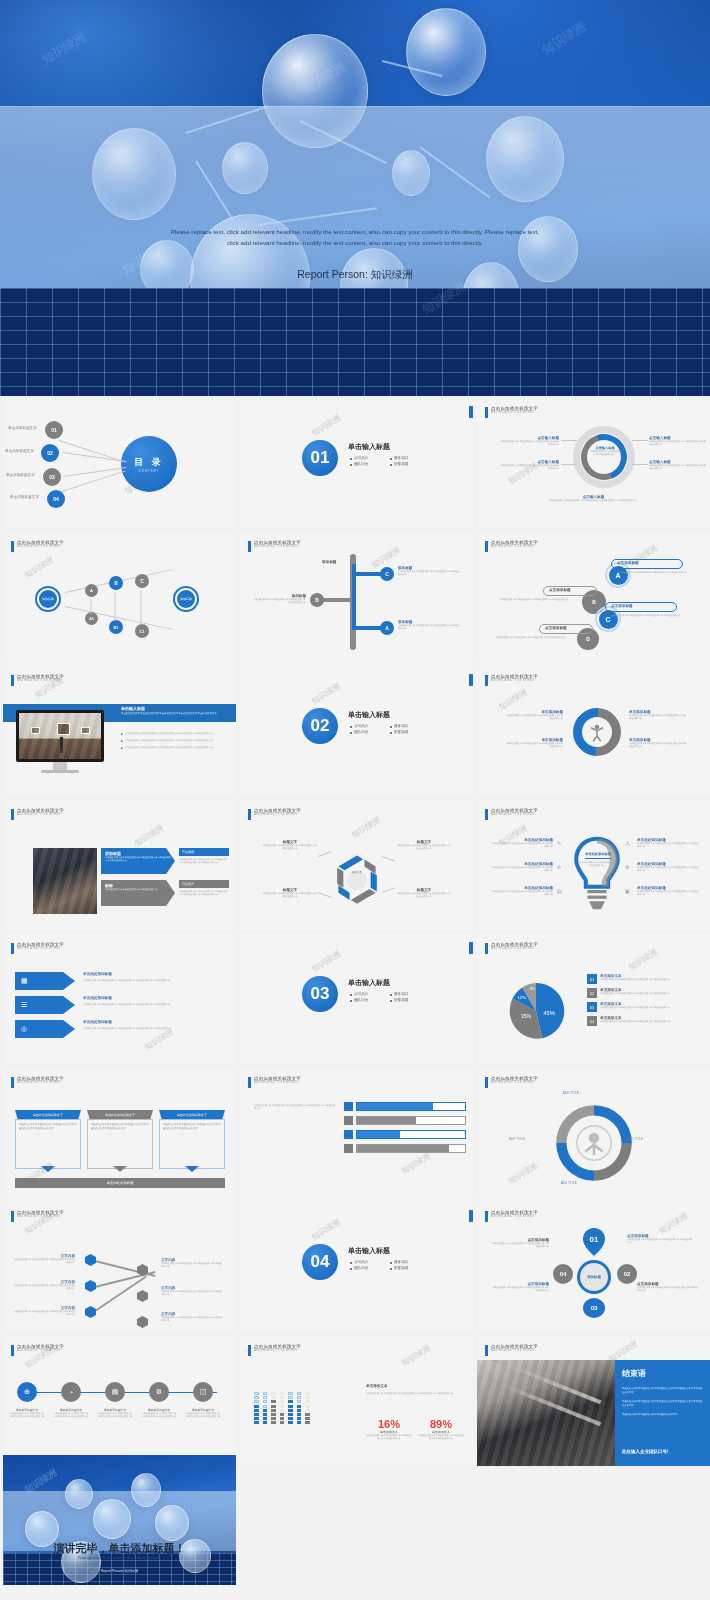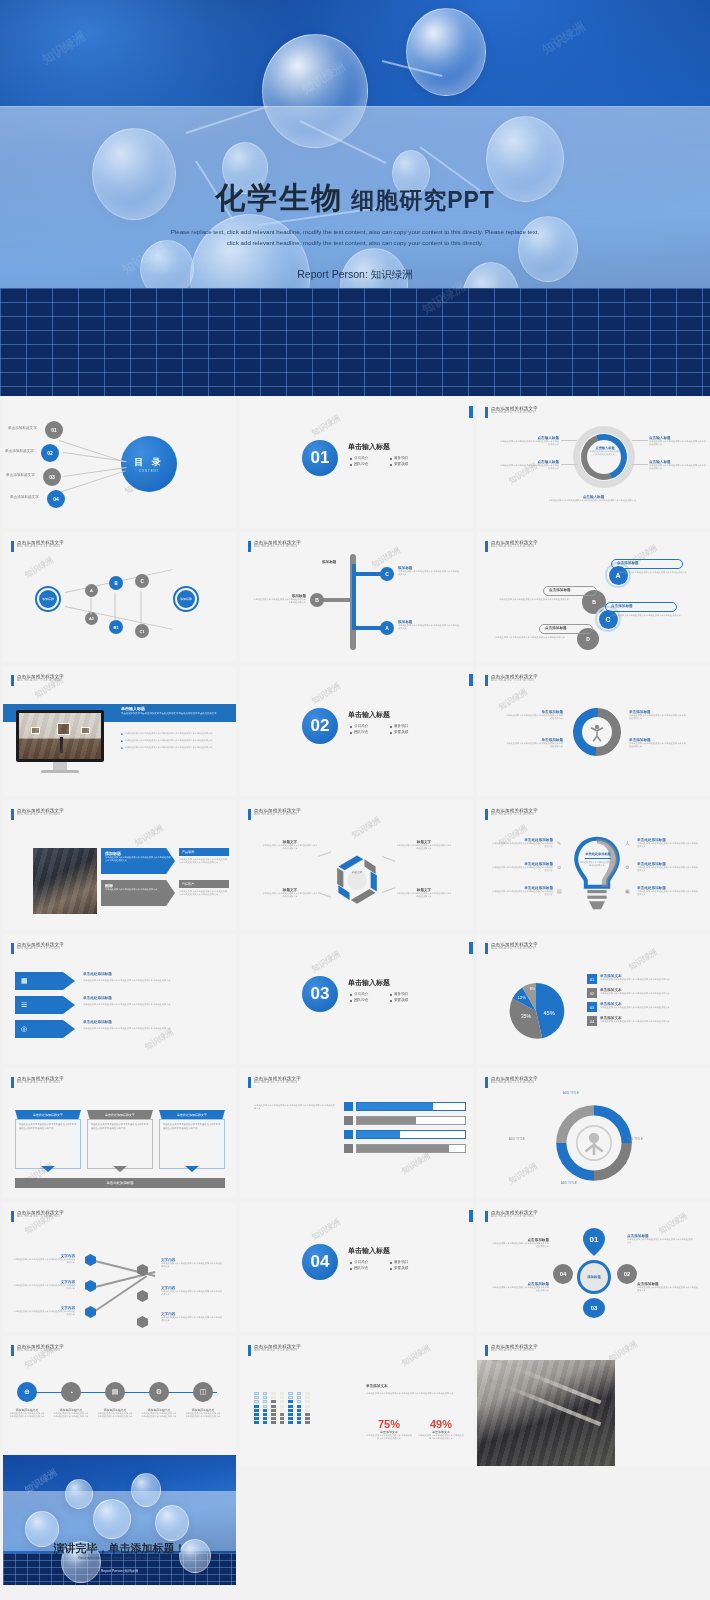--- a/index.html
+++ b/index.html
@@ -120,23 +120,20 @@
     <div class="bub" style="left:392px;top:150px;width:38px;height:46px;"></div>
     <div class="bub" style="left:190px;top:214px;width:120px;height:128px;"></div>
     <div class="bub" style="left:340px;top:248px;width:68px;height:74px;"></div>
     <div class="bub" style="left:518px;top:216px;width:60px;height:66px;"></div>
     <div class="bub" style="left:462px;top:262px;width:58px;height:74px;"></div>
     <div class="bub" style="left:140px;top:240px;width:54px;height:58px;"></div>
 
     <div class="hero-band"></div>
     <div class="hero-grid"></div>
 
-    <div class="hero-title">
-      <span class="t1">化学生物</span><span class="t2">细胞研究PPT</span>
-    </div>
     <div class="hero-sub">
       <div>Please replace text, click add relevant headline, modify the text content, also can copy your content to this directly. Please replace text,</div>
       <div>click add relevant headline, modify the text content, also can copy your content to this directly.</div>
     </div>
     <div class="hero-rp">Report Person: 知识绿洲</div>
 
     <div class="wm">
       <span style="left:40px;top:40px;">知识绿洲</span>
       <span style="left:300px;top:70px;">知识绿洲</span>
       <span style="left:540px;top:30px;">知识绿洲</span>
@@ -947,45 +944,52 @@
             <div class="barseg" style="background:#eceadf;"></div>
           <div class="barseg" style="background:#eceadf;"></div>
             <div class="barseg" style="background:#eceadf;"></div>
           <div class="barseg" style="background:#eceadf;"></div>
             <div class="barseg" style="background:#eceadf;"></div>
           </div>
       </div>
       <div style="position:absolute;left:126px;top:48px;" class="lbl g">单击添加文本</div>
       <div style="position:absolute;left:126px;top:56px;width:98px;" class="tiny">单击此处添加文本单击此处添加文本单击此处添加文本单击此处添加文本单击此处添加文本。</div>
       <div style="position:absolute;left:126px;top:82px;width:46px;text-align:center;">
-        <div class="pct">75%</div>
+        <div class="pct">16%</div>
         <div style="font-size:3px;color:#555;">单击添加文本</div>
         <div class="tiny">单击此处添加文本单击此处添加文本单击此处添加文本单击此处添加文本</div>
         </div>
       <div style="position:absolute;left:178px;top:82px;width:46px;text-align:center;">
-        <div class="pct">49%</div>
+        <div class="pct">89%</div>
         <div style="font-size:3px;color:#555;">单击添加文本</div>
         <div class="tiny">单击此处添加文本单击此处添加文本单击此处添加文本单击此处添加文本</div>
         </div>
       <div class="wm">
           <span style="left:160px;top:14px;font-size:8px;">知识绿洲</span>
         </div>
     </div>
 
     <div class="slide">
       <div class="sl-head">
           <div class="bar"></div>
           <div class="tx">
         <div class="cn">点击添加相关标题文字</div>
         <div class="en">ADD RELATED TITLE WORDS</div>
           </div>
         </div>
       <div class="photo" style="position:absolute;left:0;top:24px;width:138px;height:106px;background:linear-gradient(160deg,#c8c6c2 0%,#9a9691 30%,#2e2e32 55%,#52524f 100%);">
         <div style="position:absolute;left:8px;top:18px;width:120px;height:4px;background:#b5b2ad;transform:rotate(22deg);"></div>
         <div style="position:absolute;left:8px;top:40px;width:120px;height:4px;background:#a8a5a0;transform:rotate(22deg);"></div>
+        </div>
+      <div class="bluebox" style="position:absolute;left:138px;top:24px;width:95px;height:106px;padding:8px 7px;">
+        <div style="font-size:8px;font-weight:bold;margin-bottom:8px;">结束语</div>
+        <div style="font-size:2.3px;line-height:1.7;color:#dbeafa;margin-bottom:5px;">单击此处添加文本单击此处添加文本单击此处添加文本单击此处添加文本单击此处添加文本。</div>
+        <div style="font-size:2.3px;line-height:1.7;color:#dbeafa;margin-bottom:5px;">单击此处添加文本单击此处添加文本单击此处添加文本单击此处添加文本单击此处添加文本。</div>
+        <div style="font-size:2.3px;line-height:1.7;color:#dbeafa;">单击此处添加文本单击此处添加文本单击此处添加文本。</div>
+        <div style="position:absolute;left:7px;bottom:12px;font-size:4.5px;font-weight:bold;">此处输入企业团队口号!</div>
         </div>
       <div class="wm">
           <span style="left:130px;top:10px;font-size:8px;">知识绿洲</span>
         </div>
     </div>
 
   </div>
 
   <div class="last-slide">
     <div style="position:absolute;inset:0;background:linear-gradient(170deg,#1348a0 0%,#1a5bb8 30%,#2c74cf 52%,#0e3674 100%);"></div>

